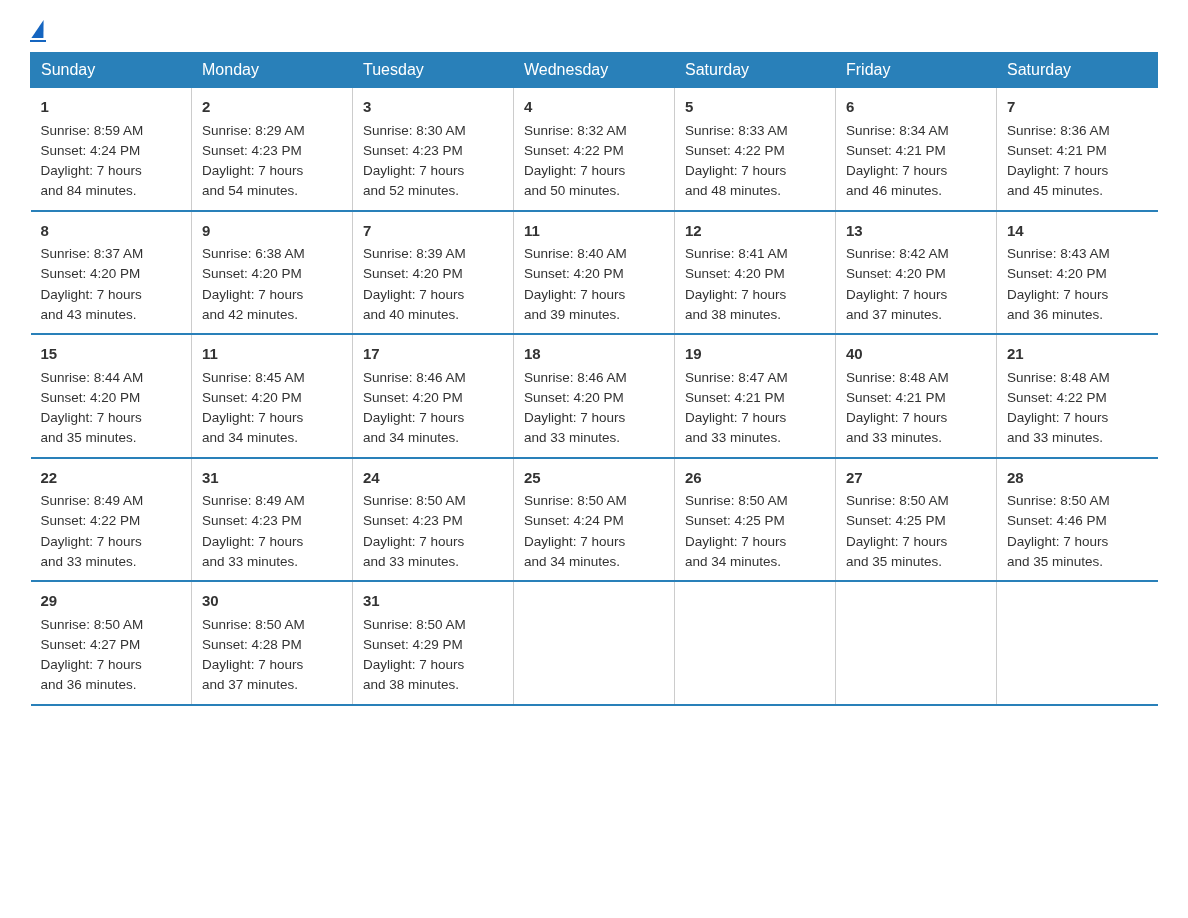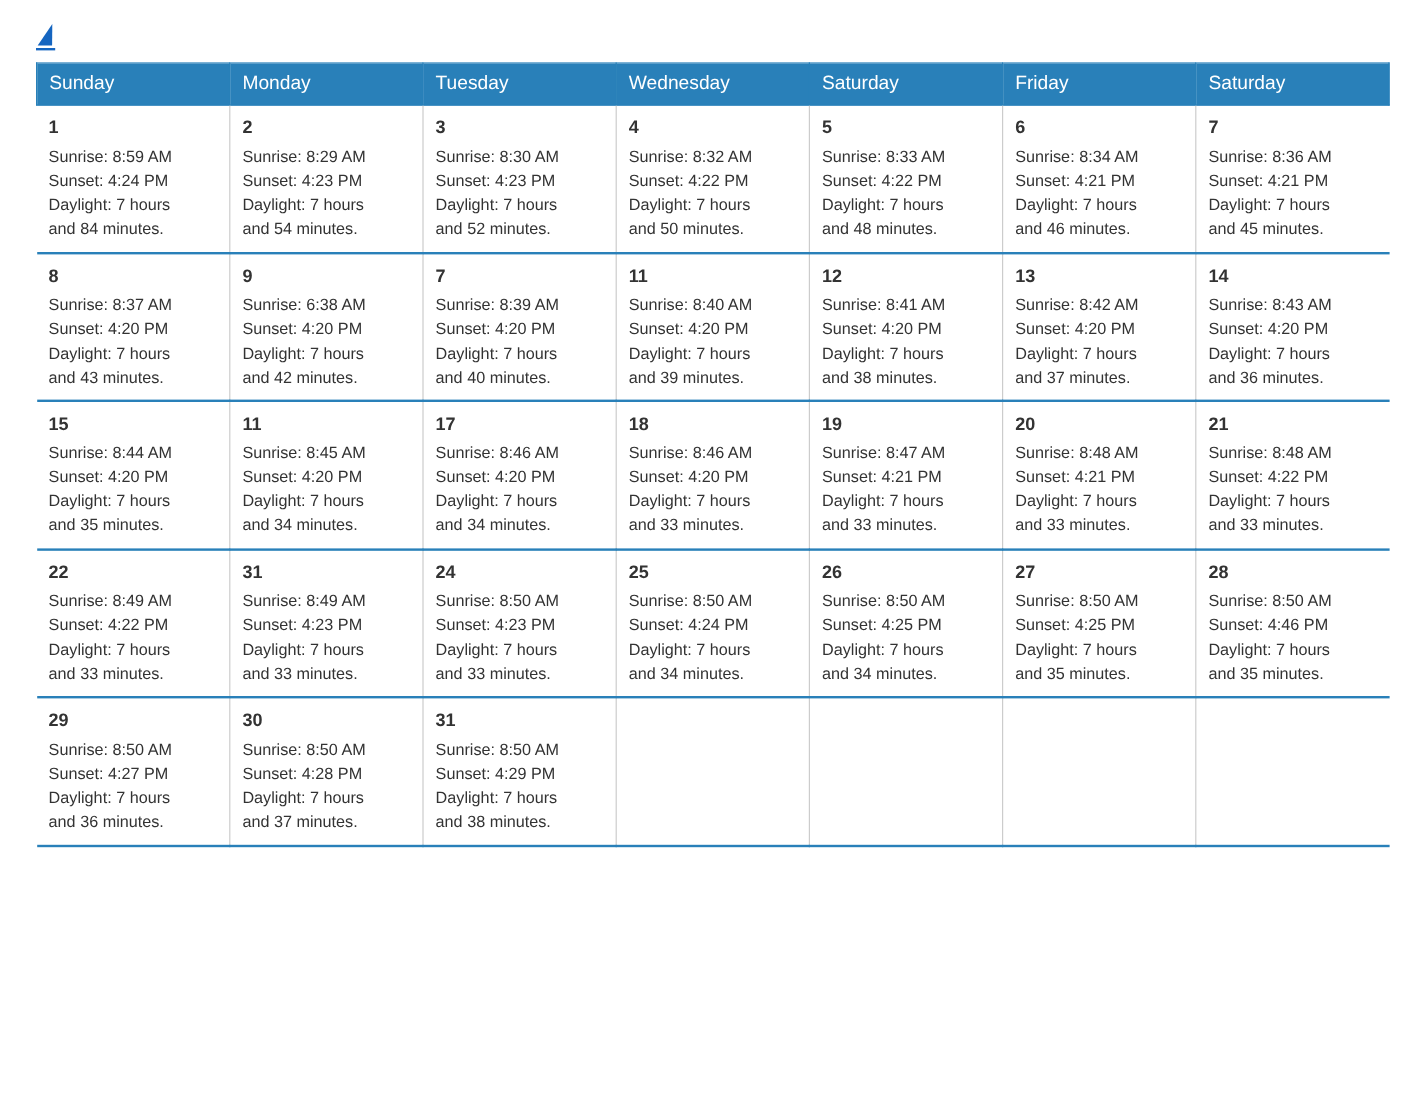--- a/index.html
+++ b/index.html
@@ -139,21 +139,21 @@
         <td><span class="day-num">12</span><span>Sunrise: 8:41 AM</span><br><span>Sunset: 4:20 PM</span><br><span>Daylight: 7 hours</span><br><span>and 38 minutes.</span></td>
         <td><span class="day-num">13</span><span>Sunrise: 8:42 AM</span><br><span>Sunset: 4:20 PM</span><br><span>Daylight: 7 hours</span><br><span>and 37 minutes.</span></td>
         <td><span class="day-num">14</span><span>Sunrise: 8:43 AM</span><br><span>Sunset: 4:20 PM</span><br><span>Daylight: 7 hours</span><br><span>and 36 minutes.</span></td>
       </tr>
       <tr>
         <td><span class="day-num">15</span><span>Sunrise: 8:44 AM</span><br><span>Sunset: 4:20 PM</span><br><span>Daylight: 7 hours</span><br><span>and 35 minutes.</span></td>
         <td><span class="day-num">11</span><span>Sunrise: 8:45 AM</span><br><span>Sunset: 4:20 PM</span><br><span>Daylight: 7 hours</span><br><span>and 34 minutes.</span></td>
         <td><span class="day-num">17</span><span>Sunrise: 8:46 AM</span><br><span>Sunset: 4:20 PM</span><br><span>Daylight: 7 hours</span><br><span>and 34 minutes.</span></td>
         <td><span class="day-num">18</span><span>Sunrise: 8:46 AM</span><br><span>Sunset: 4:20 PM</span><br><span>Daylight: 7 hours</span><br><span>and 33 minutes.</span></td>
         <td><span class="day-num">19</span><span>Sunrise: 8:47 AM</span><br><span>Sunset: 4:21 PM</span><br><span>Daylight: 7 hours</span><br><span>and 33 minutes.</span></td>
-        <td><span class="day-num">20</span><span>Sunrise: 8:48 AM</span><br><span>Sunset: 4:21 PM</span><br><span>Daylight: 7 hours</span><br><span>and 33 minutes.</span></td>
+        <td><span class="day-num">40</span><span>Sunrise: 8:48 AM</span><br><span>Sunset: 4:21 PM</span><br><span>Daylight: 7 hours</span><br><span>and 33 minutes.</span></td>
         <td><span class="day-num">21</span><span>Sunrise: 8:48 AM</span><br><span>Sunset: 4:22 PM</span><br><span>Daylight: 7 hours</span><br><span>and 33 minutes.</span></td>
       </tr>
       <tr>
         <td><span class="day-num">22</span><span>Sunrise: 8:49 AM</span><br><span>Sunset: 4:22 PM</span><br><span>Daylight: 7 hours</span><br><span>and 33 minutes.</span></td>
         <td><span class="day-num">31</span><span>Sunrise: 8:49 AM</span><br><span>Sunset: 4:23 PM</span><br><span>Daylight: 7 hours</span><br><span>and 33 minutes.</span></td>
         <td><span class="day-num">24</span><span>Sunrise: 8:50 AM</span><br><span>Sunset: 4:23 PM</span><br><span>Daylight: 7 hours</span><br><span>and 33 minutes.</span></td>
         <td><span class="day-num">25</span><span>Sunrise: 8:50 AM</span><br><span>Sunset: 4:24 PM</span><br><span>Daylight: 7 hours</span><br><span>and 34 minutes.</span></td>
         <td><span class="day-num">26</span><span>Sunrise: 8:50 AM</span><br><span>Sunset: 4:25 PM</span><br><span>Daylight: 7 hours</span><br><span>and 34 minutes.</span></td>
         <td><span class="day-num">27</span><span>Sunrise: 8:50 AM</span><br><span>Sunset: 4:25 PM</span><br><span>Daylight: 7 hours</span><br><span>and 35 minutes.</span></td>
         <td><span class="day-num">28</span><span>Sunrise: 8:50 AM</span><br><span>Sunset: 4:46 PM</span><br><span>Daylight: 7 hours</span><br><span>and 35 minutes.</span></td>

